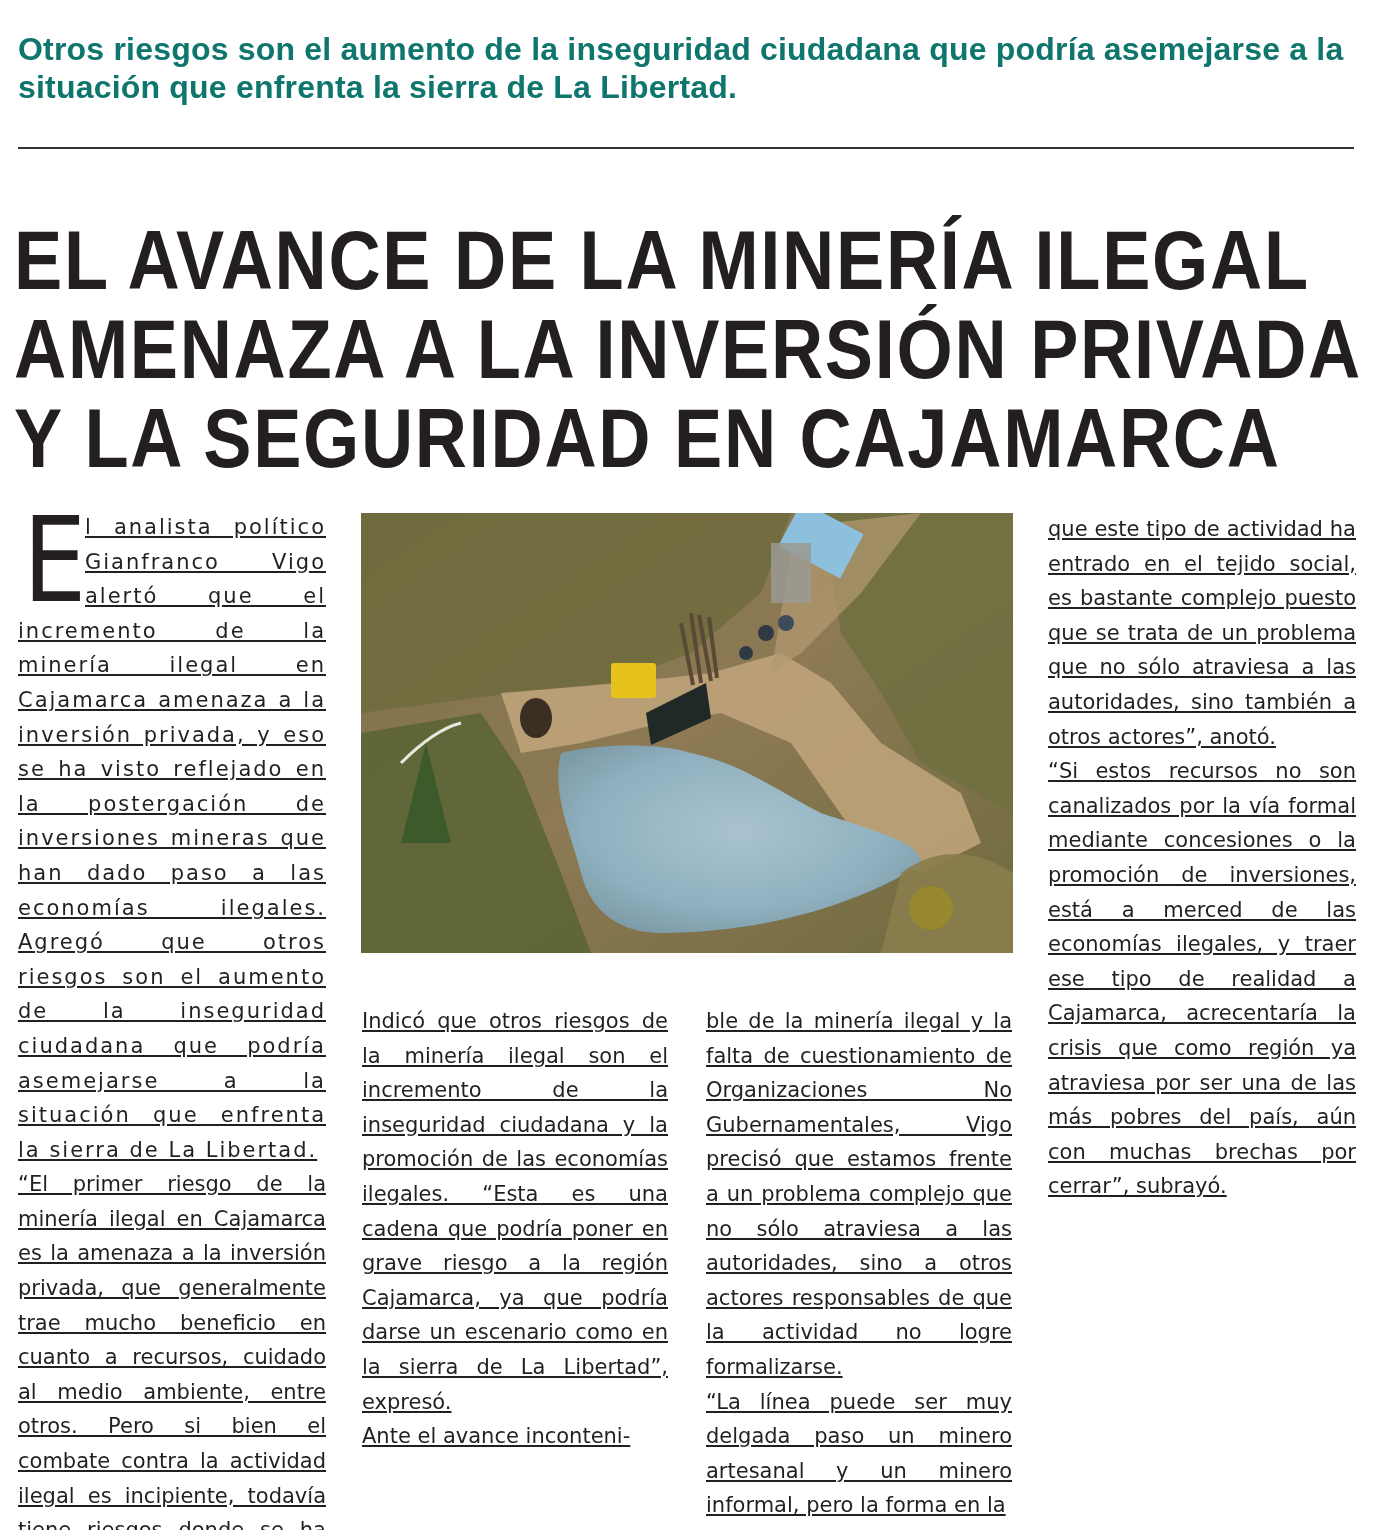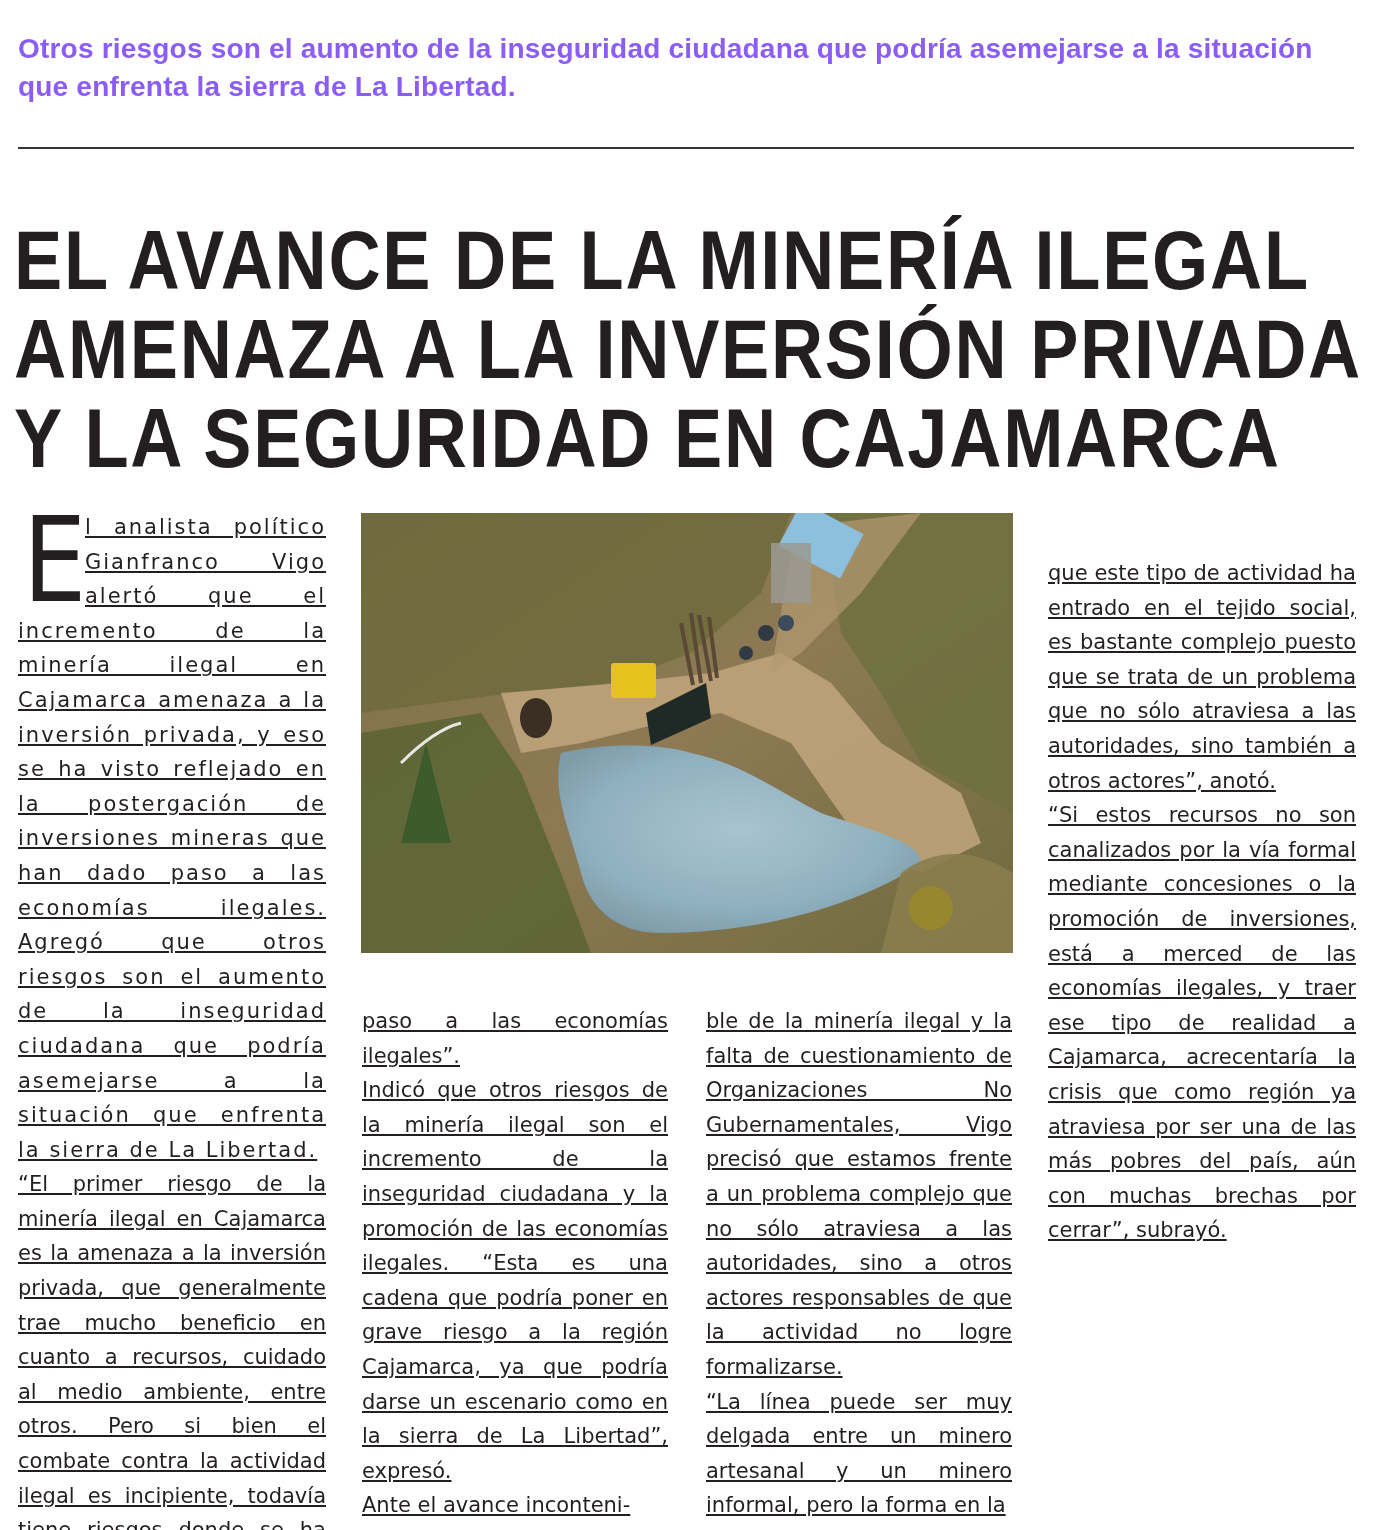--- a/index.html
+++ b/index.html
@@ -1,40 +1,40 @@
 <!DOCTYPE html>
 <html><head>
   <meta charset="utf-8">
   <style>
     html, body { margin: 0; padding: 0; background: #ffffff; }
     body { width: 1380px; height: 1530px; position: relative; overflow: hidden; color: #231f20; }
     .intro {
       position: absolute; left: 18px; top: 30px; width: 1340px;
       font-family: "Liberation Sans", sans-serif; font-weight: bold;
-      font-size: 28px; line-height: 38px; letter-spacing: 0.2px; color: #8b5cf6;
+      font-size: 32px; line-height: 38px; letter-spacing: 0.2px; color: #0f766e;
     }
     .rule { position: absolute; left: 18px; top: 147px; width: 1336px; height: 2px; background: #333; }
     .headline {
       position: absolute; left: 14px; top: 216px; width: 1360px;
       font-family: "Liberation Sans", sans-serif; font-weight: bold;
       font-size: 84px; line-height: 88px; color: #231f20;
       transform: scaleX(0.86); transform-origin: left top; white-space: nowrap;
       letter-spacing: 2px;
     }
     .headline div { height: 89px; }
     .col {
       position: absolute; font-family: "DejaVu Sans", sans-serif;
       font-size: 21px; line-height: 34.6px; color: #231f20;
       text-align: justify; word-spacing: 0px;
     }
     .col p { margin: 0; text-decoration: underline; }
     .col1 { left: 18px; top: 510px; width: 308px; }
     .col2 { left: 362px; top: 1004px; width: 306px; }
     .col3 { left: 706px; top: 1004px; width: 306px; }
-    .col4 { left: 1048px; top: 512px; width: 308px; margin-top: 44px; }
+    .col4 { left: 1048px; top: 512px; width: 308px; }
     .dropcap {
       float: left; font-family: "DejaVu Sans", sans-serif;
       font-size: 118px; line-height: 96px; height: 98px;
       margin: 2px 6px 0 5px; color: #231f20; font-weight: normal;
       transform: scaleX(0.85); transform-origin: left top; width: 56px;
     }
     .col1 .first { letter-spacing: 2px; }
     .photo {
       position: absolute; left: 361px; top: 513px; width: 652px; height: 440px;
       overflow: hidden;
@@ -90,26 +90,25 @@
     <path d="M65 230 L40 330 L90 330 Z" fill="#3c5a2a"></path>
     <circle cx="405" cy="120" r="8" fill="#2f3a44"></circle>
     <circle cx="385" cy="140" r="7" fill="#2f3a44"></circle>
     <circle cx="425" cy="110" r="8" fill="#3b4b5a"></circle>
     <path d="M540 360 C580 330 620 340 652 360 V440 H520 Z" fill="#8a7d4e" opacity="0.9"></path>
     <circle cx="570" cy="395" r="22" fill="#9a8a2a" opacity="0.85"></circle>
   </svg>
 </div>
 
 <div class="col col2">
-  <p>paso a las economías ilegales”.</p>
   <p>Indicó que otros riesgos de la minería ilegal son el incremento de la inseguridad ciudadana y la promoción de las economías ilegales. “Esta es una cadena que podría poner en grave riesgo a la región Cajamarca, ya que podría darse un escenario como en la sierra de La Libertad”, expresó.</p>
   <p>Ante el avance inconteni-</p>
 </div>
 
 <div class="col col3">
   <p>ble de la minería ilegal y la falta de cuestionamiento de Organizaciones No Gubernamentales, Vigo precisó que estamos frente a un problema complejo que no sólo atraviesa a las autoridades, sino a otros actores responsables de que la actividad no logre formalizarse.</p>
-  <p>“La línea puede ser muy delgada entre un minero artesanal y un minero informal, pero la forma en la</p>
+  <p>“La línea puede ser muy delgada paso un minero artesanal y un minero informal, pero la forma en la</p>
 </div>
 
 <div class="col col4">
   <p>que este tipo de actividad ha entrado en el tejido social, es bastante complejo puesto que se trata de un problema que no sólo atraviesa a las autoridades, sino también a otros actores”, anotó.</p>
   <p>“Si estos recursos no son canalizados por la vía formal mediante concesiones o la promoción de inversiones, está a merced de las economías ilegales, y traer ese tipo de realidad a Cajamarca, acrecentaría la crisis que como región ya atraviesa por ser una de las más pobres del país, aún con muchas brechas por cerrar”, subrayó.</p>
 </div>
 
 </body></html>

